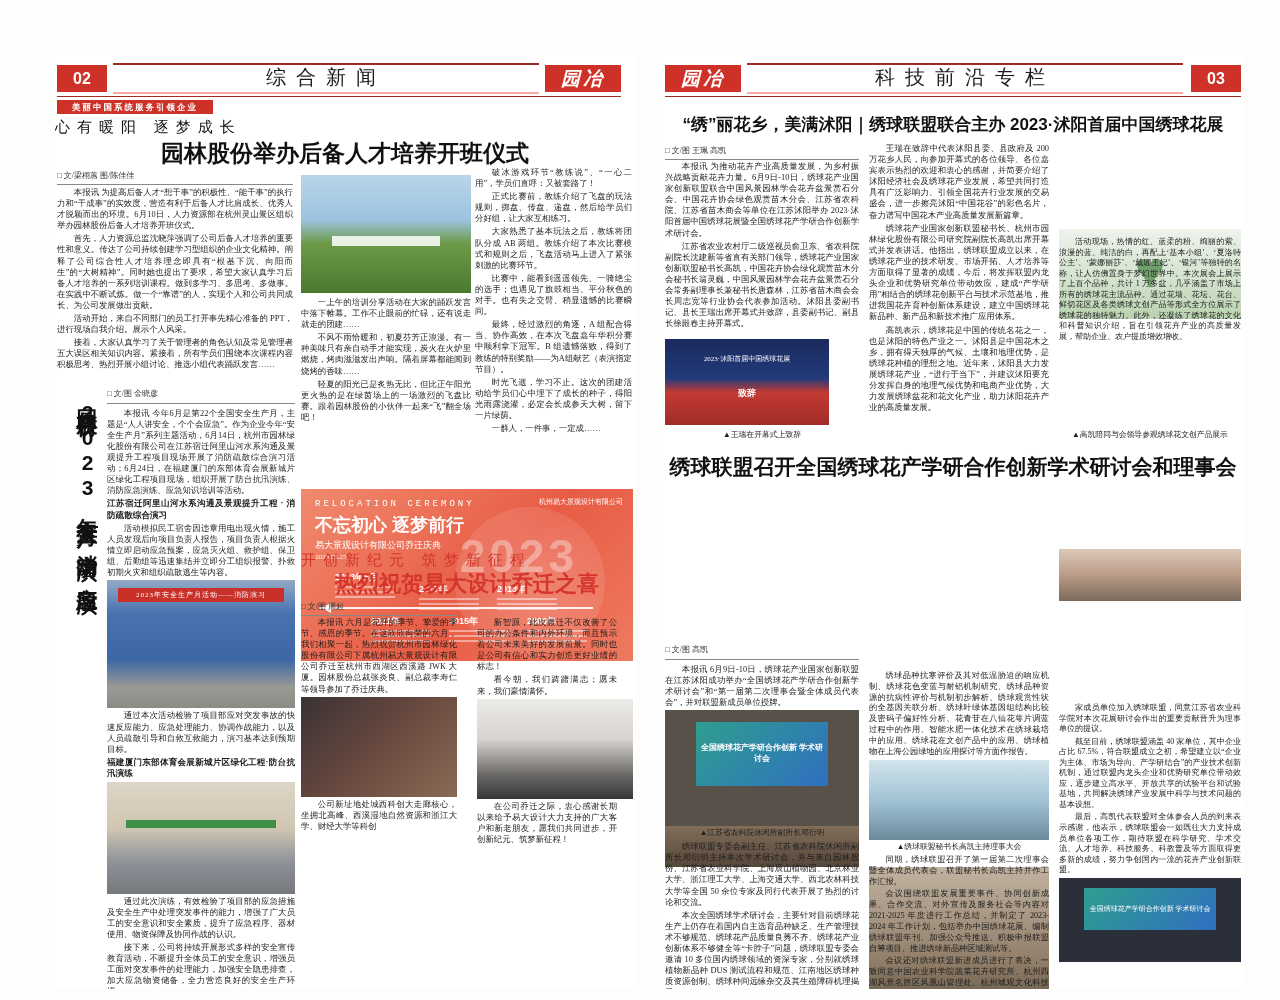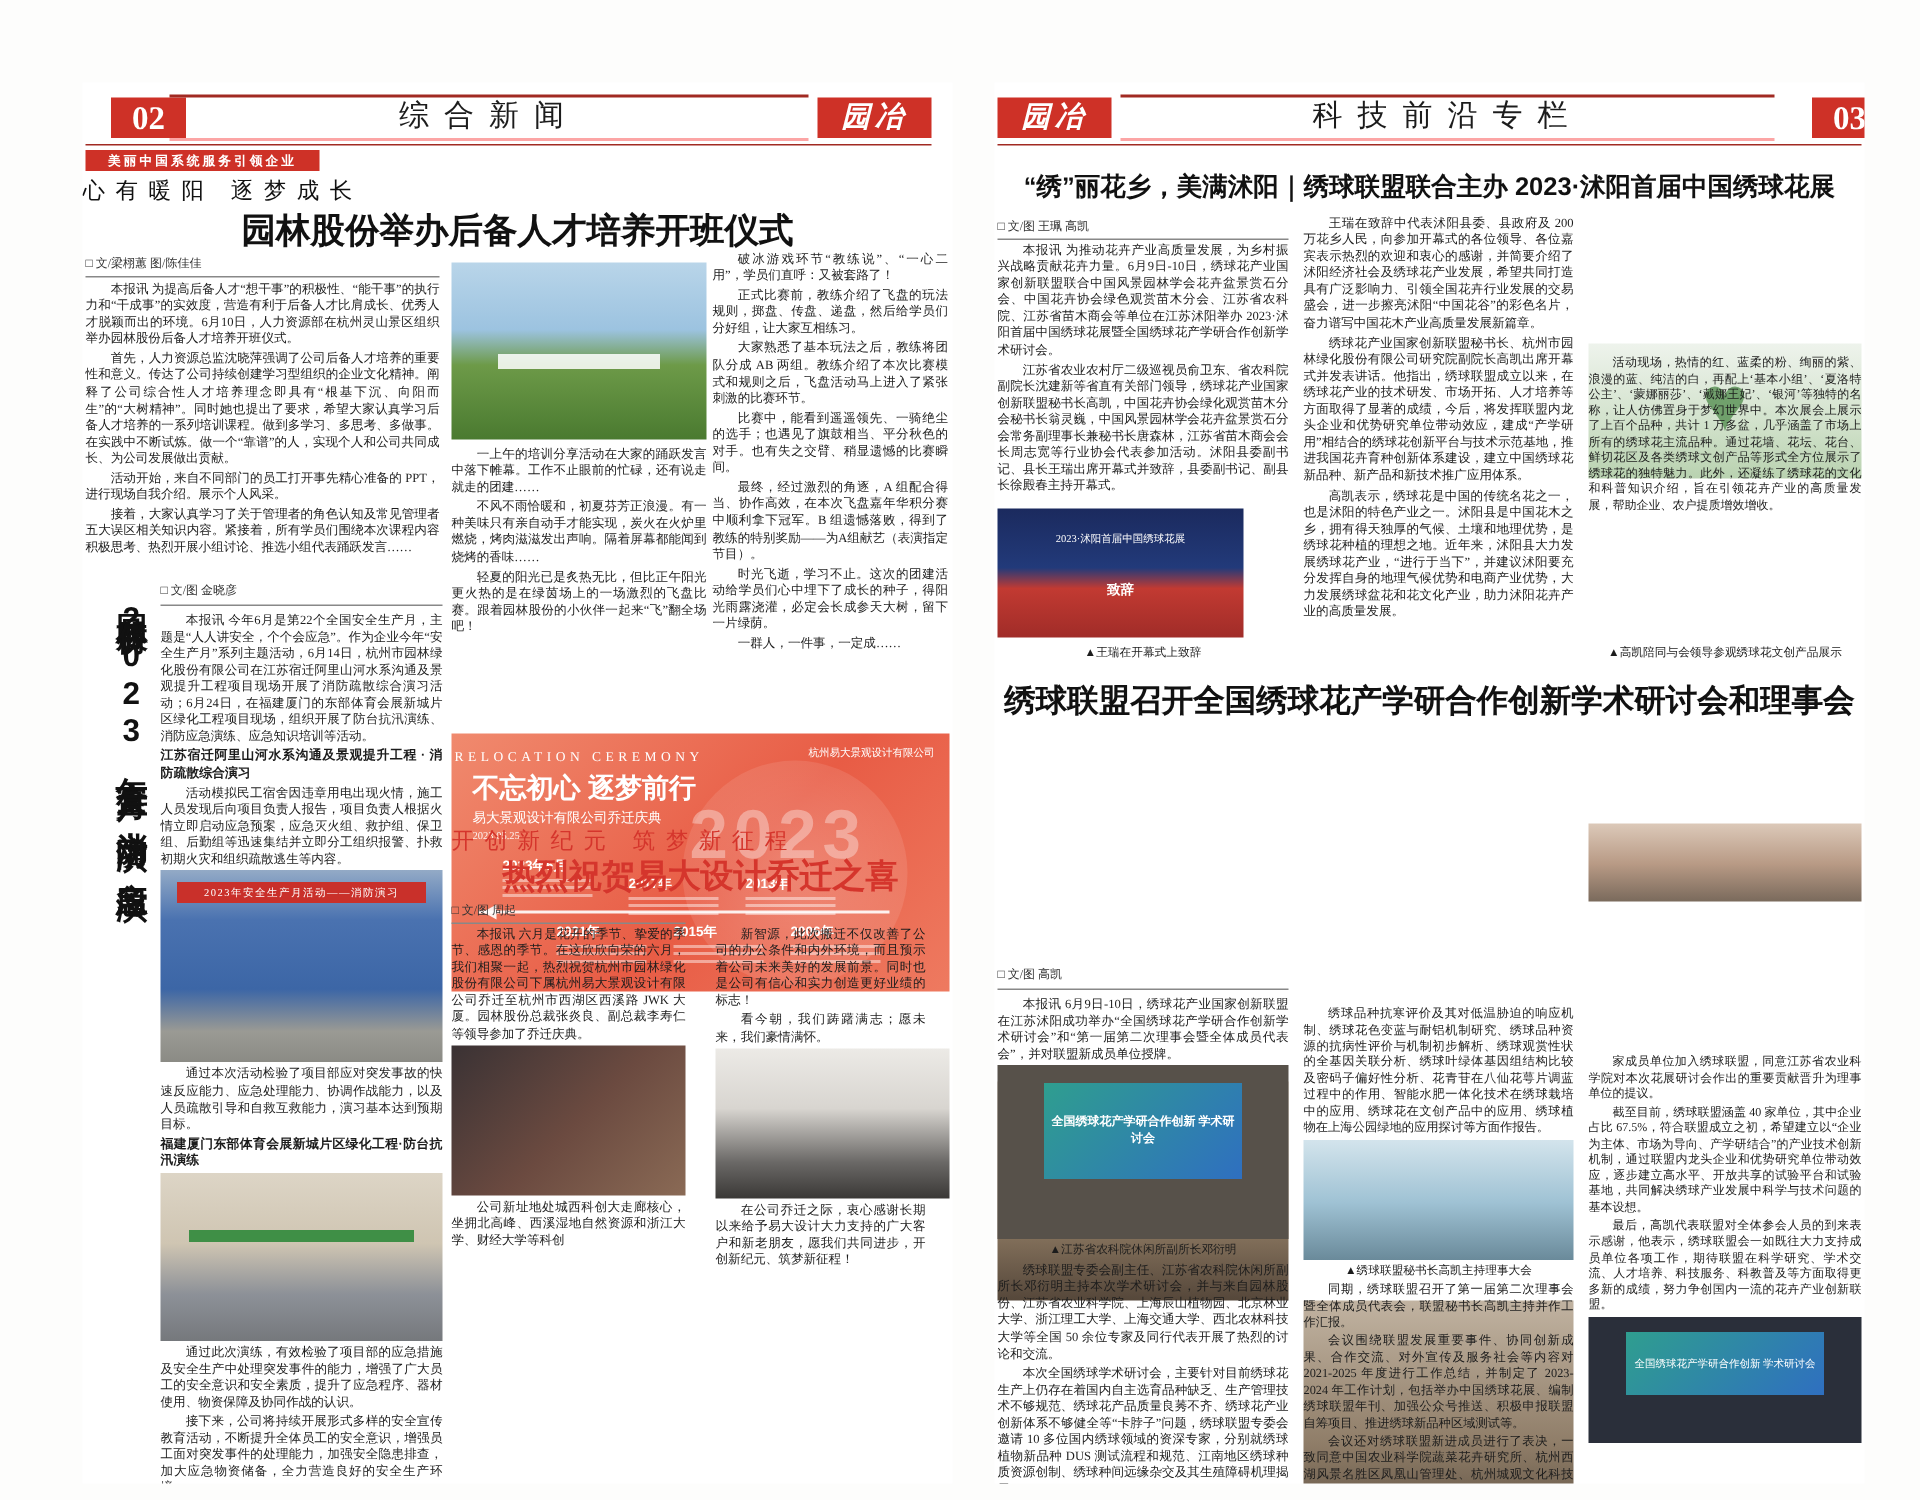--- a/index.html
+++ b/index.html
@@ -1,21 +1,21 @@
 <!DOCTYPE html>
 <html><head>
 <meta charset="utf-8">
 <style>
   html,body{margin:0;padding:0;}
   body{width:1280px;height:1000px;background:#fdfdfc;position:relative;
        font-family:"Liberation Serif","DejaVu Serif",serif;color:#1c1c1c;}
   .page{position:absolute;top:55px;width:580px;height:934px;background:#fff;overflow:hidden;}
   .abs{position:absolute;}
   .redbox{background:#ce3127;color:#fff;text-align:center;}
-  .pageno{font-family:Liberation Serif, serif;font-weight:700;font-size:22px;line-height:27px;margin-left:17px;}
+  .pageno{font-family:Liberation Sans, sans-serif;font-weight:700;font-size:16px;line-height:27px;}
   .masthead{font-style:italic;font-weight:700;font-size:19px;line-height:27px;letter-spacing:3px;}
   .titlezone{border-top:2px solid #a12a22;border-bottom:2px solid #fca5a5;text-align:center;}
   .sectiontitle{font-size:20px;letter-spacing:10px;line-height:25px;}
   .rule{border-top:1px solid #a12a22;height:0;}
   .slogan{font-size:8.5px;font-weight:700;letter-spacing:2px;line-height:14px;}
   .kicker{text-align:left;font-size:15px;letter-spacing:7px;color:#111;}
   .headline{text-align:center;font-family:"Liberation Sans","DejaVu Sans",sans-serif;font-weight:700;color:#111;}
   .byline{font-size:8px;color:#333;border-bottom:1px solid #888;padding-bottom:3px;}
   .col{font-size:8.4px;line-height:1.32;text-align:justify;}
   .bp{margin:0 0 2px 0;text-indent:2em;}
@@ -95,21 +95,21 @@
       <div class="abs" style="left:10%;right:10%;top:34%;height:8px;background:#3f8f46;"></div>
     </div>
     <p class="bp">通过此次演练，有效检验了项目部的应急措施及安全生产中处理突发事件的能力，增强了广大员工的安全意识和安全素质，提升了应急程序、器材使用、物资保障及协同作战的认识。</p>
     <p class="bp">接下来，公司将持续开展形式多样的安全宣传教育活动，不断提升全体员工的安全意识，增强员工面对突发事件的处理能力，加强安全隐患排查，加大应急物资储备，全力营造良好的安全生产环境。</p>
   </div>
 
   <div class="abs ph promo" style="left:246px;top:316px;width:332px;height:172px;">
     <div class="circle"></div>
     <div class="wm">2023</div>
     <div class="abs" style="right:10px;top:8px;font-size:7px;">杭州易大景观设计有限公司</div>
-    <div class="abs" style="left:2px;top:10px;font-size:9px;letter-spacing:3px;font-family:Liberation Serif, serif;">RELOCATION CEREMONY</div>
+    <div class="abs" style="left:14px;top:10px;font-size:9px;letter-spacing:3px;font-family:Liberation Mono, monospace;">RELOCATION CEREMONY</div>
     <div class="abs" style="left:14px;top:24px;font-size:18px;font-weight:700;font-family:'Liberation Sans','DejaVu Sans',sans-serif;">不忘初心 逐梦前行</div>
     <div class="abs" style="left:14px;top:50px;font-size:9px;">易大景观设计有限公司乔迁庆典</div>
     <div class="abs" style="left:14px;top:64px;font-size:7px;opacity:.9;">2023.05.25</div>
     <div class="abs" style="left:34px;top:82px;">
         <div class="tl-year">2023年5月</div>
         <div class="tl-bar"></div>
       </div>
     <div class="abs" style="left:118px;top:94px;">
         <div class="tl-year">2017年</div>
         <div class="tl-bar"></div>

